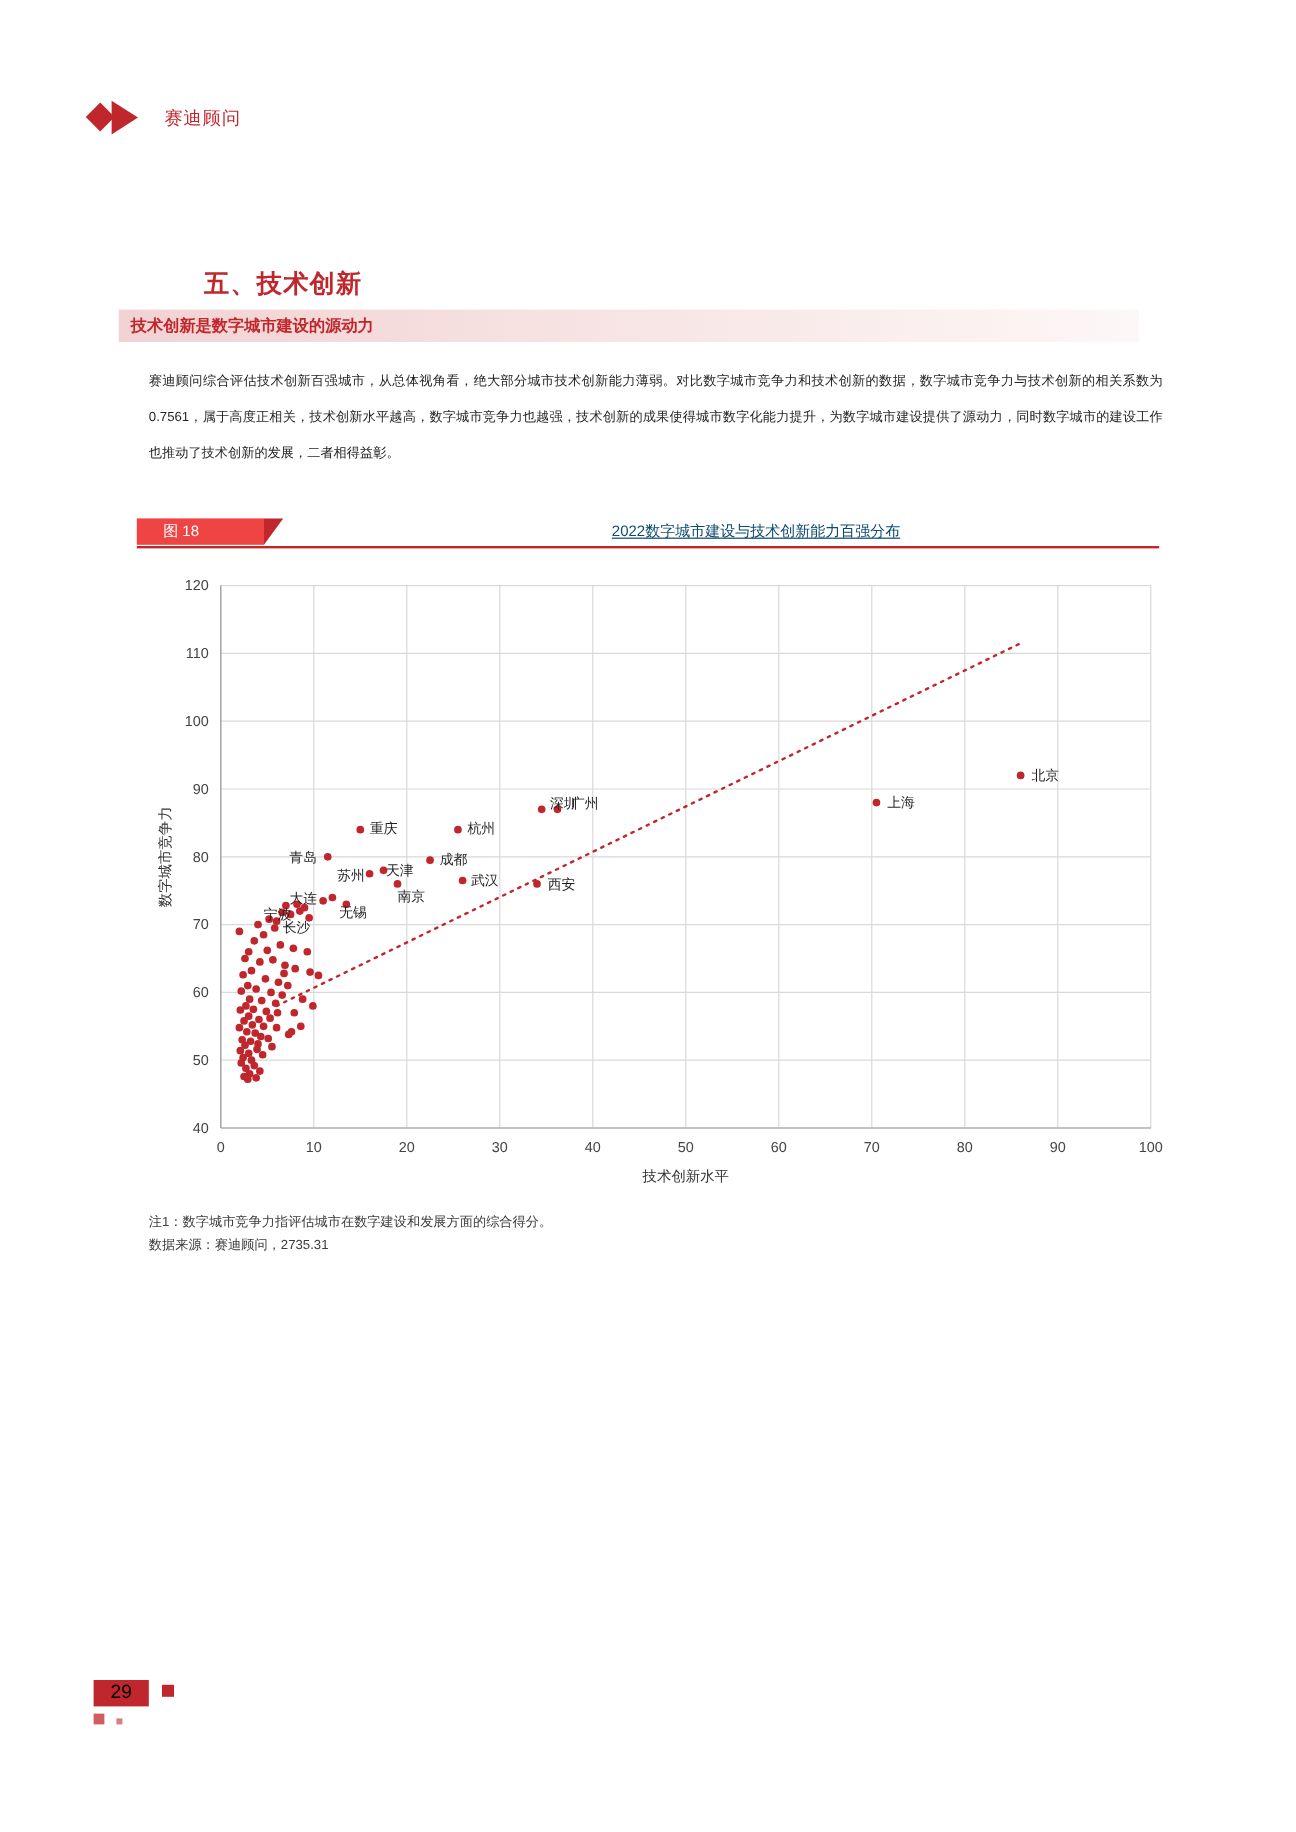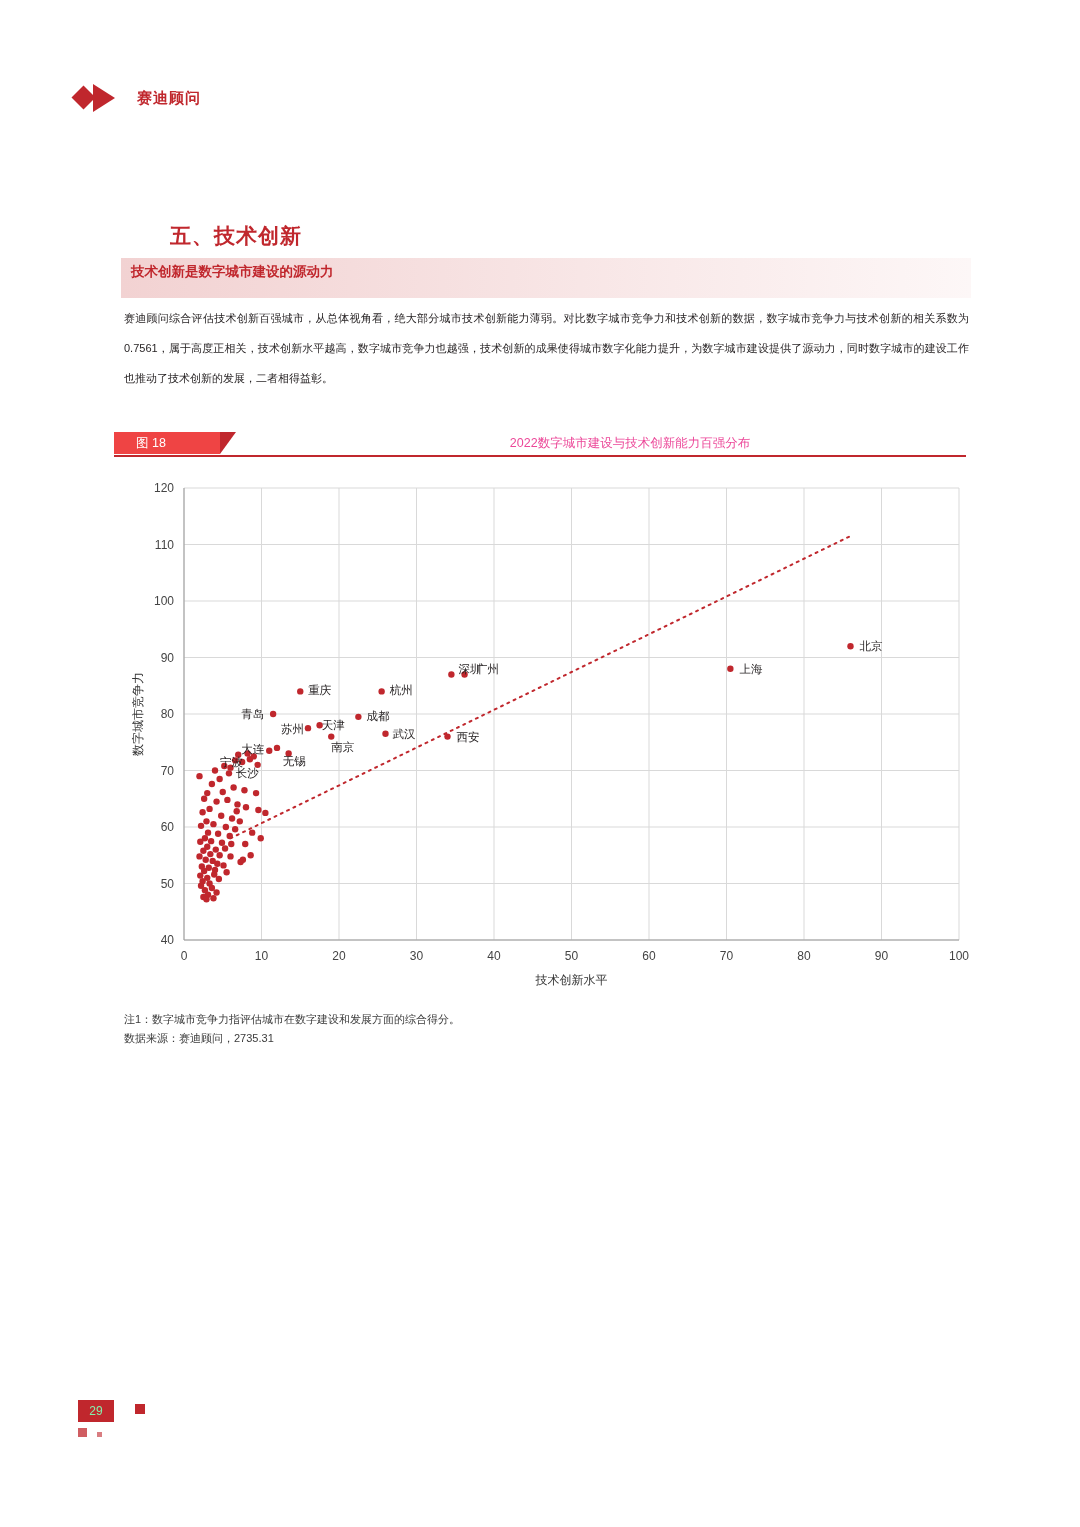--- a/index.html
+++ b/index.html
@@ -16,29 +16,29 @@
   .logo-mark{position:relative;width:52px;height:32px;}
   .logo-mark .d1{
     position:absolute;left:0;top:7px;width:17px;height:17px;background:#c0272d;
     transform:rotate(45deg);
   }
   .logo-mark .d2{
     position:absolute;left:18px;top:2px;width:0;height:0;
     border-top:14px solid transparent;border-bottom:14px solid transparent;
     border-left:22px solid #c0272d;
   }
-  .logo-text{color:#c0272d;font-size:15px;font-weight:bold;letter-spacing:1px;}
+  .logo-text{color:#c0272d;font-size:15px;font-weight:normal;letter-spacing:1px;}
 
   
   .sec-title{
     position:absolute;left:124px;top:222px;
     color:#c0272d;font-size:21px;font-weight:bold;letter-spacing:1px;margin-left:46px;
   }
   .sub-band{
-    position:absolute;left:121px;top:258px;width:850px;height:40px;
+    position:absolute;left:99px;top:258px;width:850px;height:27px;
     background:linear-gradient(to right,#f2d2d2,#fdf7f7);
     font-family:Liberation Serif, serif;
   }
   .sub-band span{
     position:absolute;left:10px;top:5px;color:#c0272d;font-size:13.5px;font-weight:bold;
   }
 
   
   .para{
     position:absolute;left:124px;top:303px;width:845px;
@@ -52,36 +52,36 @@
   }
   .fig-tag span{
     position:absolute;left:22px;top:3px;color:#fff;font-size:12.5px;
   }
   .fig-tag:after{
     content:"";position:absolute;left:106px;top:0;width:0;height:0;
     border-top:22px solid #c0272d;border-right:16px solid transparent;
   }
   .fig-title{
     position:absolute;left:180px;top:3px;width:672px;text-align:center;
-    color:#ec4899;font-size:12.5px;
+    color:#0c4a6e;font-size:12.5px;text-decoration:underline;
   }
   .fig-underline{
     position:absolute;left:114px;top:455px;width:852px;height:1.5px;background:#c0272d;
   }
 
   
   #chart{position:absolute;left:114px;top:470px;width:860px;height:530px;}
   .notes{
     position:absolute;left:124px;top:1010px;font-size:11px;line-height:19px;color:#3b3b3b;
   }
 
   
   .pg-num{
-    position:absolute;left:78px;top:1400px;width:36px;height:22px;background:#c0272d;
-    color:#86efac;font-size:12px;text-align:center;line-height:22px;
+    position:absolute;left:78px;top:1400px;width:46px;height:22px;background:#c0272d;
+    color:#000000;font-size:16px;text-align:center;line-height:22px;
   }
   .sq{position:absolute;background:#c0272d;}
   .sq.a{left:108px;top:1400px;width:6px;height:6px;}
   .sq.b{left:135px;top:1404px;width:10px;height:10px;}
   .sq.c{left:78px;top:1428px;width:9px;height:9px;opacity:.75;}
   .sq.d{left:97px;top:1432px;width:5px;height:5px;opacity:.6;}
   text{font-family:"Liberation Sans","DejaVu Sans",sans-serif;}
 </style>
 </head>
 <body>

